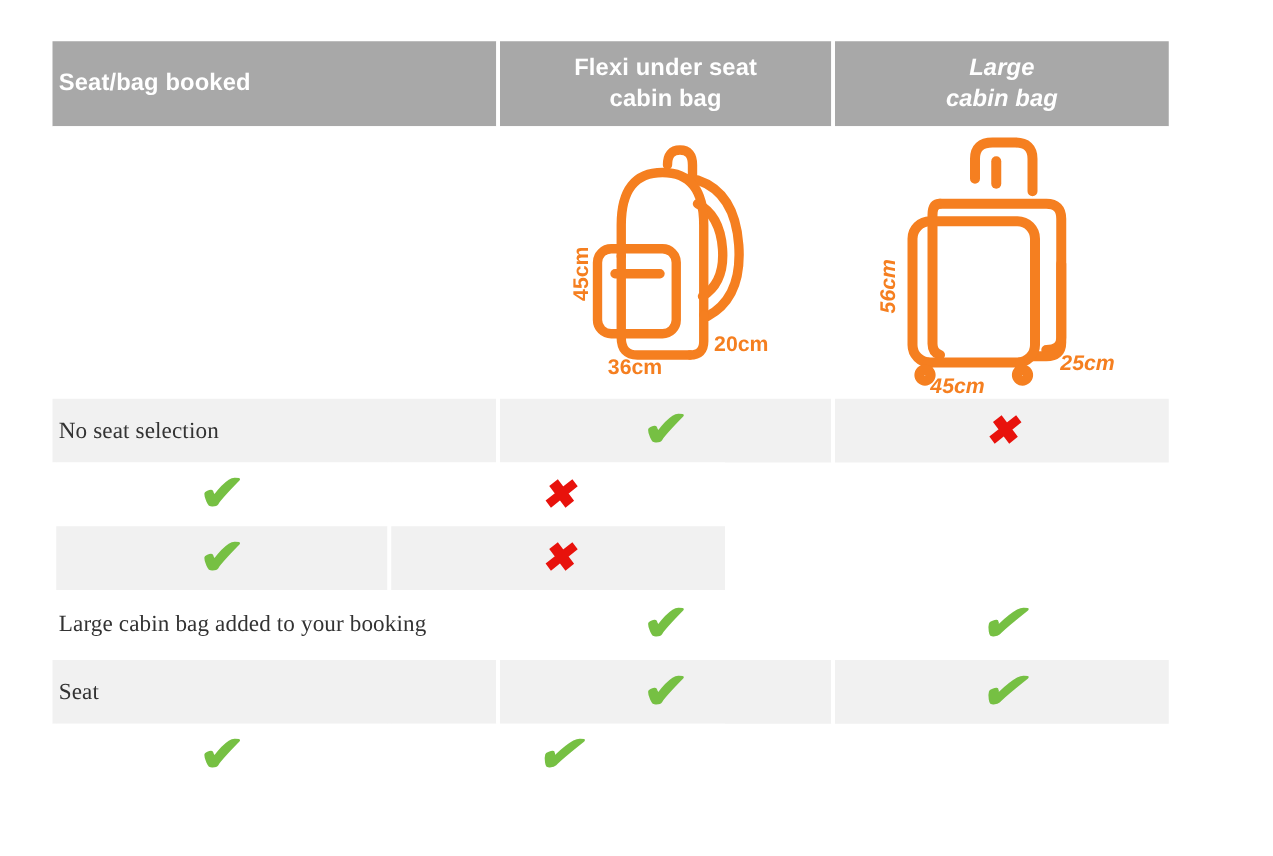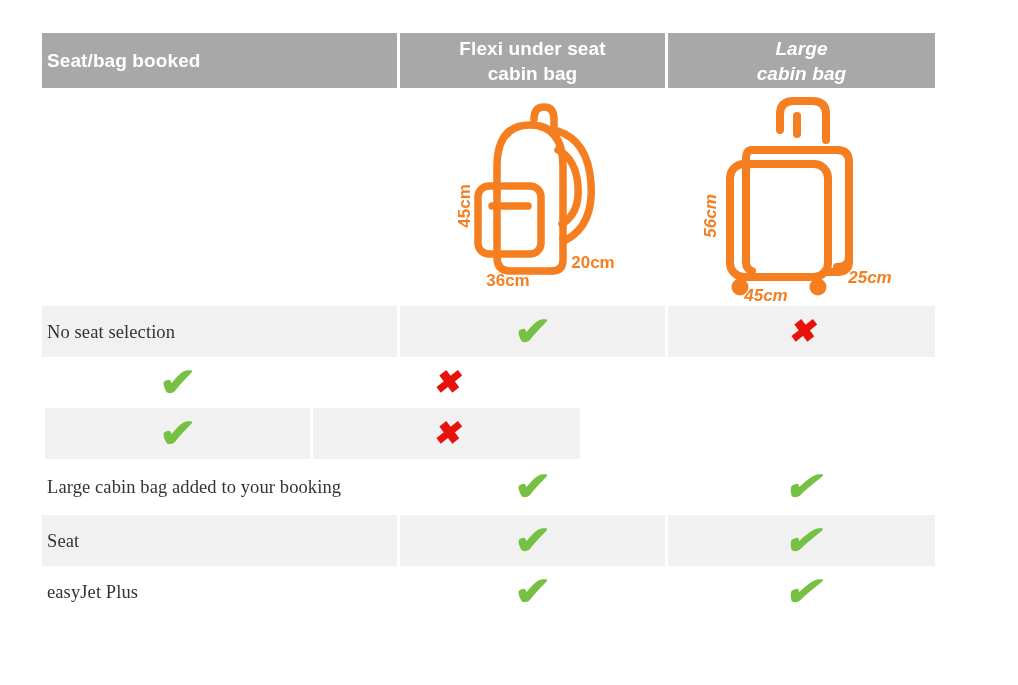--- a/index.html
+++ b/index.html
@@ -63,21 +63,21 @@
     font-style: italic;
   }
   .gap {
     flex: 0 0 3px;
     width: 3px;
     background: #ffffff;
   }
 
   
   .header-row {
-    height: 55px;
+    height: 68px;
   }
   .header-row .cell-label,
   .header-row .cell-mid,
   .header-row .cell-right {
     background: #a8a8a8;
   }
   .header-title {
     color: #ffffff;
     font-size: 19px;
     font-weight: bold;
@@ -304,23 +304,20 @@
           <div class="gap"></div>
           <div class="cell-mid">
             <span class="mark mark-yes">✔</span>
           </div>
           <div class="gap"></div>
           <div class="cell-right">
             <span class="mark mark-yes">✔</span>
           </div>
         </div>
         <div class="row data-row plain">
-          <div class="cell-label">
-            <span class="row-label">easyJet Plus</span>
-          </div>
           <div class="gap"></div>
           <div class="cell-mid">
             <span class="mark mark-yes">✔</span>
           </div>
           <div class="gap"></div>
           <div class="cell-right">
             <span class="mark mark-yes">✔</span>
           </div>
         </div>
       </div>

